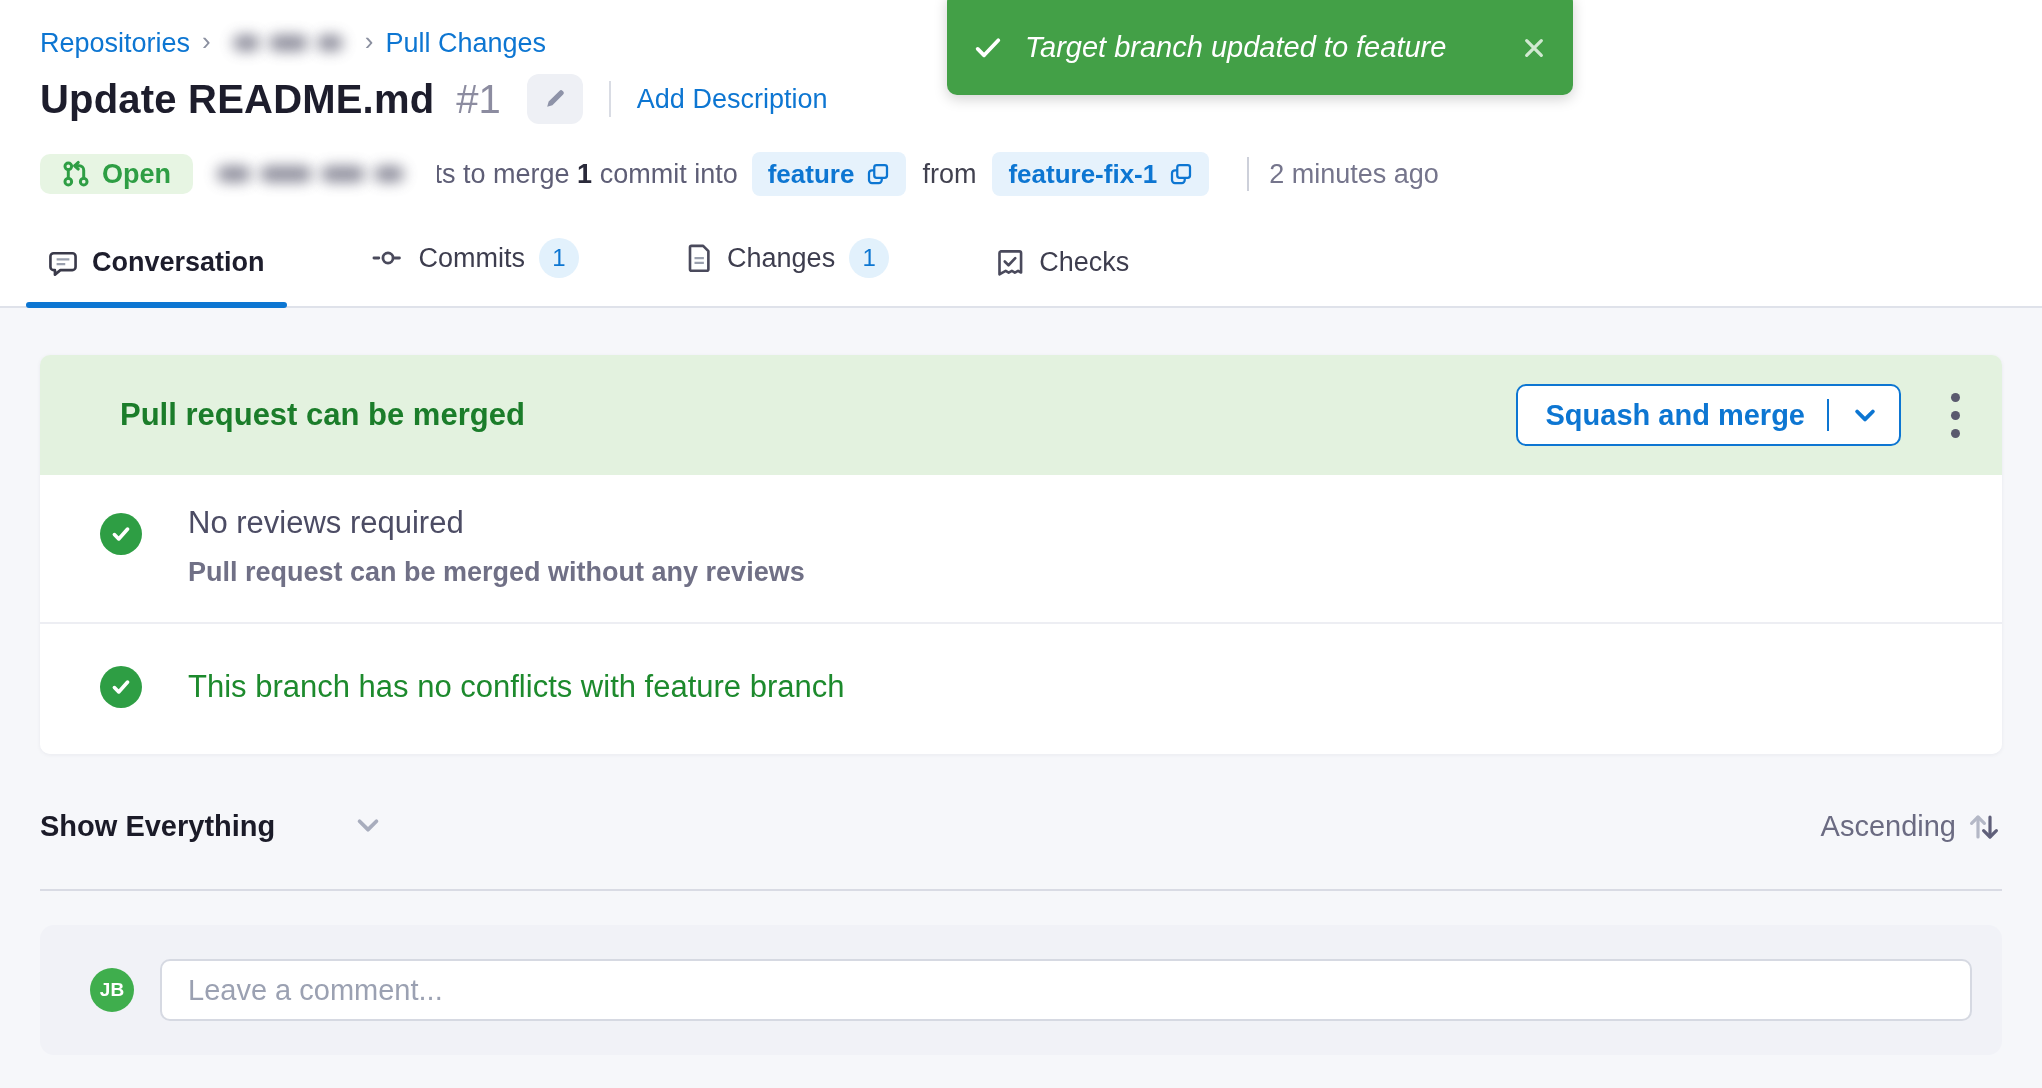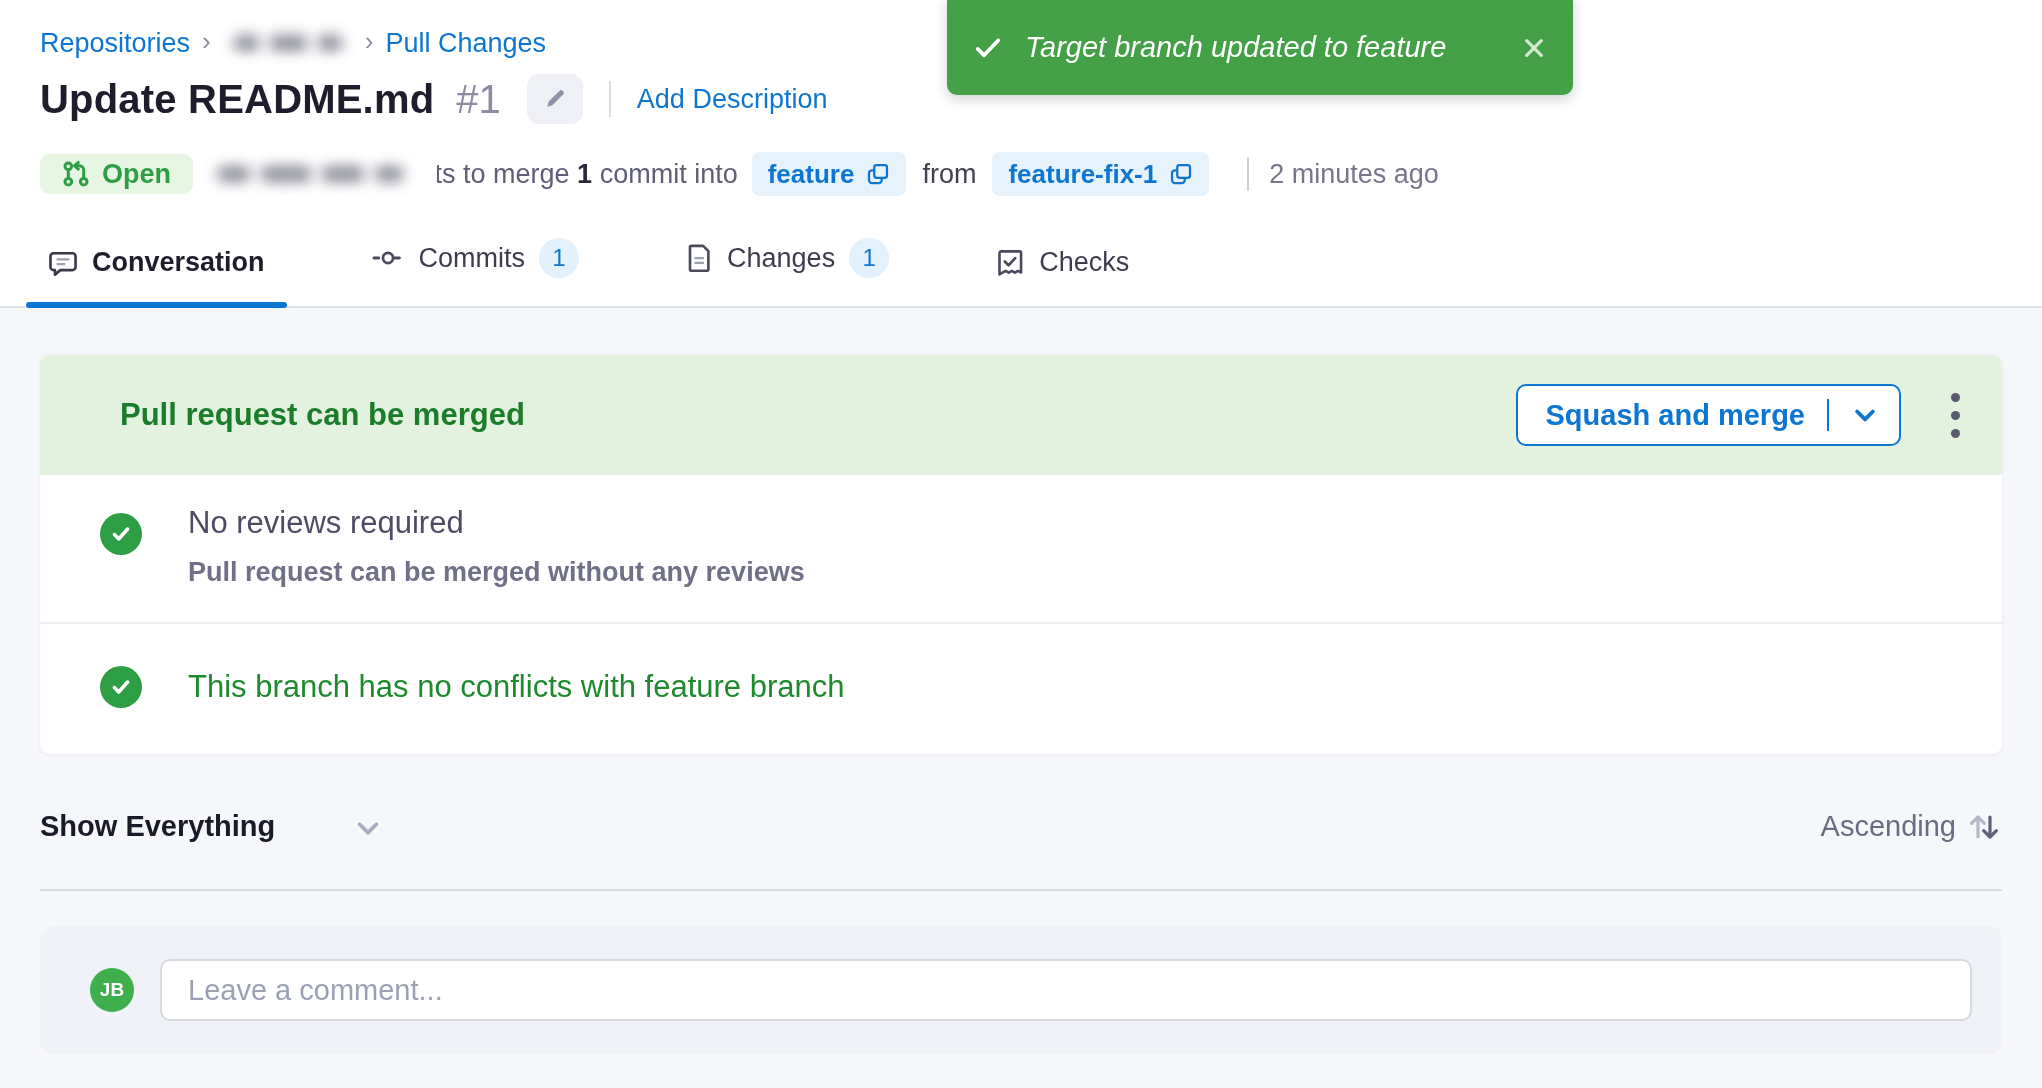--- a/index.html
+++ b/index.html
@@ -67,21 +67,21 @@
   .check-row + .check-row { border-top:2px solid #edeef3; }
   .check-circle { width:42px; height:42px; border-radius:50%; background:var(--green-strong); display:flex; align-items:center; justify-content:center; flex:0 0 auto; margin-top:8px; }
   .check-body { margin-left:46px; }
   .check-title { font-size:31px; color:#4c4c64; }
   .check-sub { font-size:27px; color:#707086; margin-top:16px;font-weight:bold; }
   .check-row.green { align-items:center; padding:42px 0 46px 60px; }
   .check-row.green .check-circle { margin-top:0; }
   .check-title.green-text { color:#1d8a2d; }
 
   .filter-row { display:flex; align-items:center; margin:103px 4px 0; }
-  .show-filter { display:flex; align-items:flex-end; background:none; border:none; cursor:pointer; }
+  .show-filter { display:flex; align-items:flex-start; background:none; border:none; cursor:pointer; }
   .show-filter-label { font-size:29px; font-weight:700; color:#1b1b28; }
   .show-filter svg { margin-left:78px; }
   .sort-btn { margin-left:auto; display:flex; align-items:center; gap:10px; background:none; border:none; cursor:pointer; }
   .sort-label { font-size:29px; color:#6b6b82; }
 
   .rule { height:2px; background:#d9dbe4; margin:46px 4px 0; }
 
   .comment-card { margin:34px 4px 0; height:130px; background:var(--card-gray); border-radius:14px; display:flex; align-items:center; padding:0 30px 0 50px; }
   .avatar { width:44px; height:44px; border-radius:50%; background:var(--avatar-green); color:#fff; font-size:19px; font-weight:700; display:flex; align-items:center; justify-content:center; flex:0 0 auto; }
   .comment-input { flex:1; margin-left:26px; height:62px; background:#fff; border:2px solid #d6d9e2; border-radius:10px; padding:0 26px; font-size:29px; font-family:inherit; color:#3c3c4c; }

